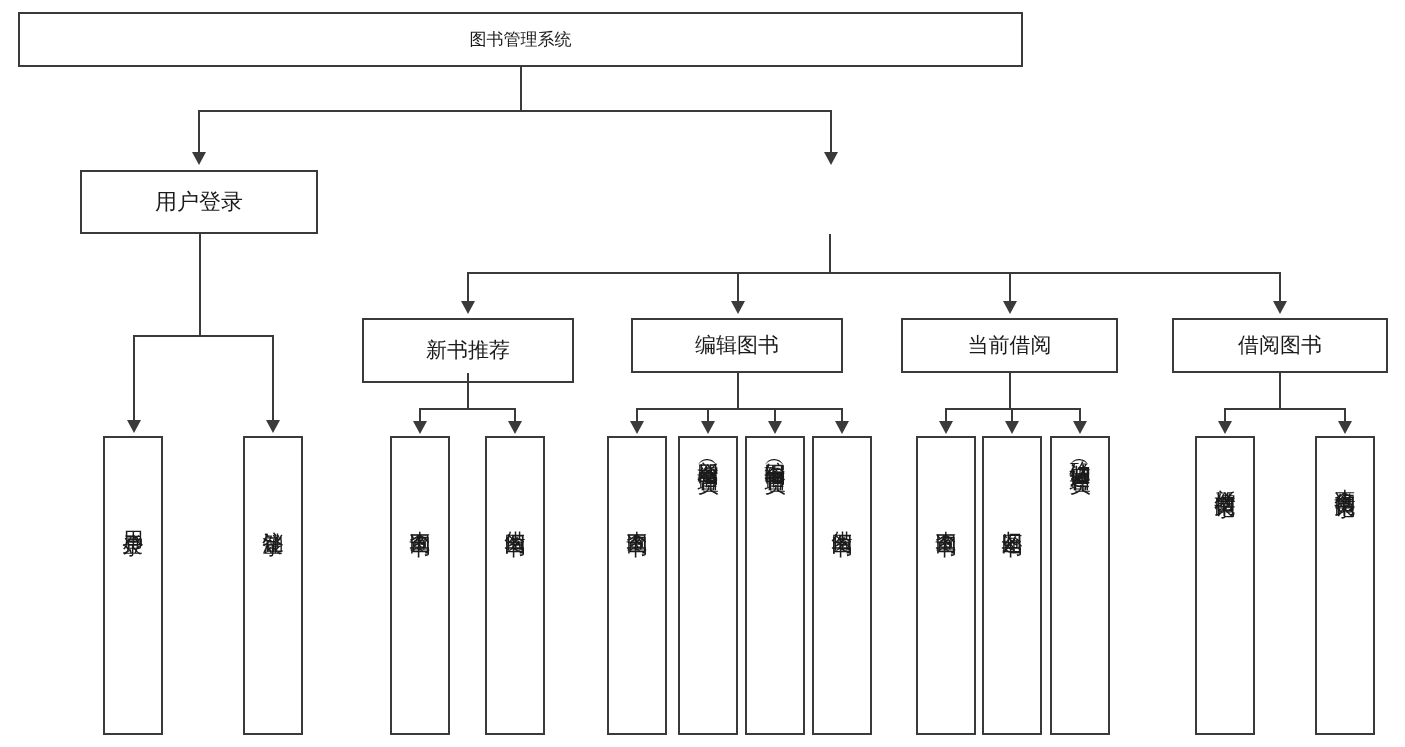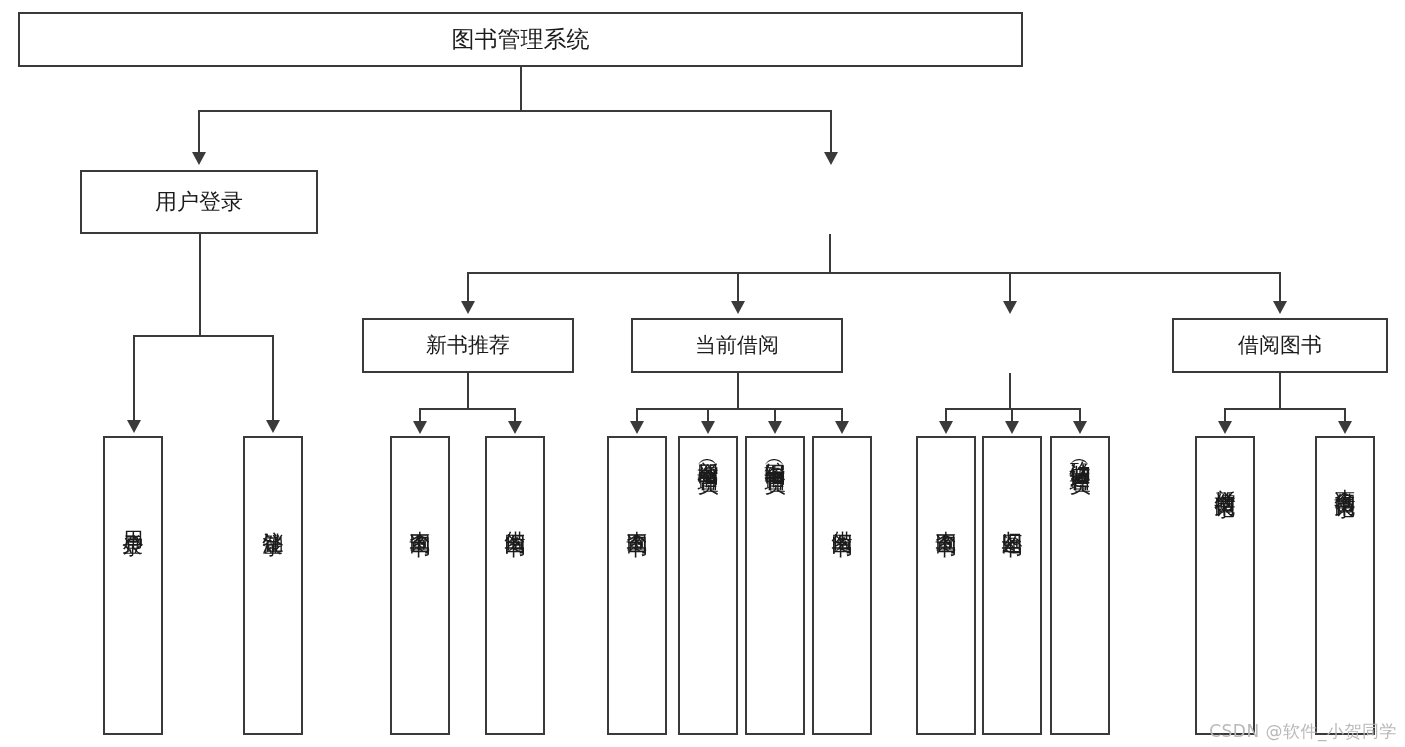--- a/index.html
+++ b/index.html
@@ -18,21 +18,21 @@
     position:absolute;
     box-sizing:border-box;
     background:#ffffff;
     border:2px solid #3a3a3a;
     display:flex;
     align-items:center;
     justify-content:center;
     color:#1b1b1b;
     line-height:1.15;
   }
-  .node.root{font-size:23px;}
+  .node.root{font-size:17px;}
   .node.lvl2{font-size:22px;}
   .node.lvl3{font-size:21px;}
 
   
   .node.leaf{
     font-size:21px;
     align-items:flex-start;
     justify-content:center;
     padding-top:6px;
   }
@@ -102,24 +102,27 @@
   <div class="hline" style="left:467px;top:272px;width:812px;"></div>
   <div class="vline" style="left:467px;top:272px;height:32px;"></div>
   <div class="arrow" style="left:461px;top:301px;"></div>
   <div class="vline" style="left:737px;top:272px;height:32px;"></div>
   <div class="arrow" style="left:731px;top:301px;"></div>
   <div class="vline" style="left:1009px;top:272px;height:32px;"></div>
   <div class="arrow" style="left:1003px;top:301px;"></div>
   <div class="vline" style="left:1279px;top:272px;height:32px;"></div>
   <div class="arrow" style="left:1273px;top:301px;"></div>
 
-  <div class="node lvl3" style="left:362px;top:318px;width:212px;height:55px;text-align:right;">
+  <div class="node lvl3" style="left:362px;top:318px;width:212px;height:65px;text-align:right;">
     <span>新书推荐</span>
   </div>
   <div class="node lvl3" style="left:631px;top:318px;width:212px;height:55px;">
+    <span>编辑图书</span>
+  </div>
+  <div class="node lvl3" style="left:901px;top:318px;width:217px;height:55px;">
     <span>当前借阅</span>
   </div>
   <div class="node lvl3" style="left:1172px;top:318px;width:216px;height:55px;">
     <span>借阅图书</span>
   </div>
 
   <div class="vline" style="left:467px;top:373px;height:35px;"></div>
   <div class="hline" style="left:419px;top:408px;width:96px;"></div>
   <div class="vline" style="left:419px;top:408px;height:16px;"></div>
   <div class="arrow" style="left:413px;top:421px;"></div>
@@ -190,15 +193,14 @@
     <span class="vtext">确认归还（管理员）</span>
   </div>
 
   <div class="node leaf pad-small" style="left:1195px;top:436px;width:60px;height:299px;">
     <span class="vtext">新增借阅记录</span>
   </div>
   <div class="node leaf pad-small" style="left:1315px;top:436px;width:60px;height:299px;">
     <span class="vtext">查询借阅记录</span>
   </div>
 
-  <div class="watermark">CSDN @软件_小贺同学</div>
 
 </div>
 
 </body></html>

